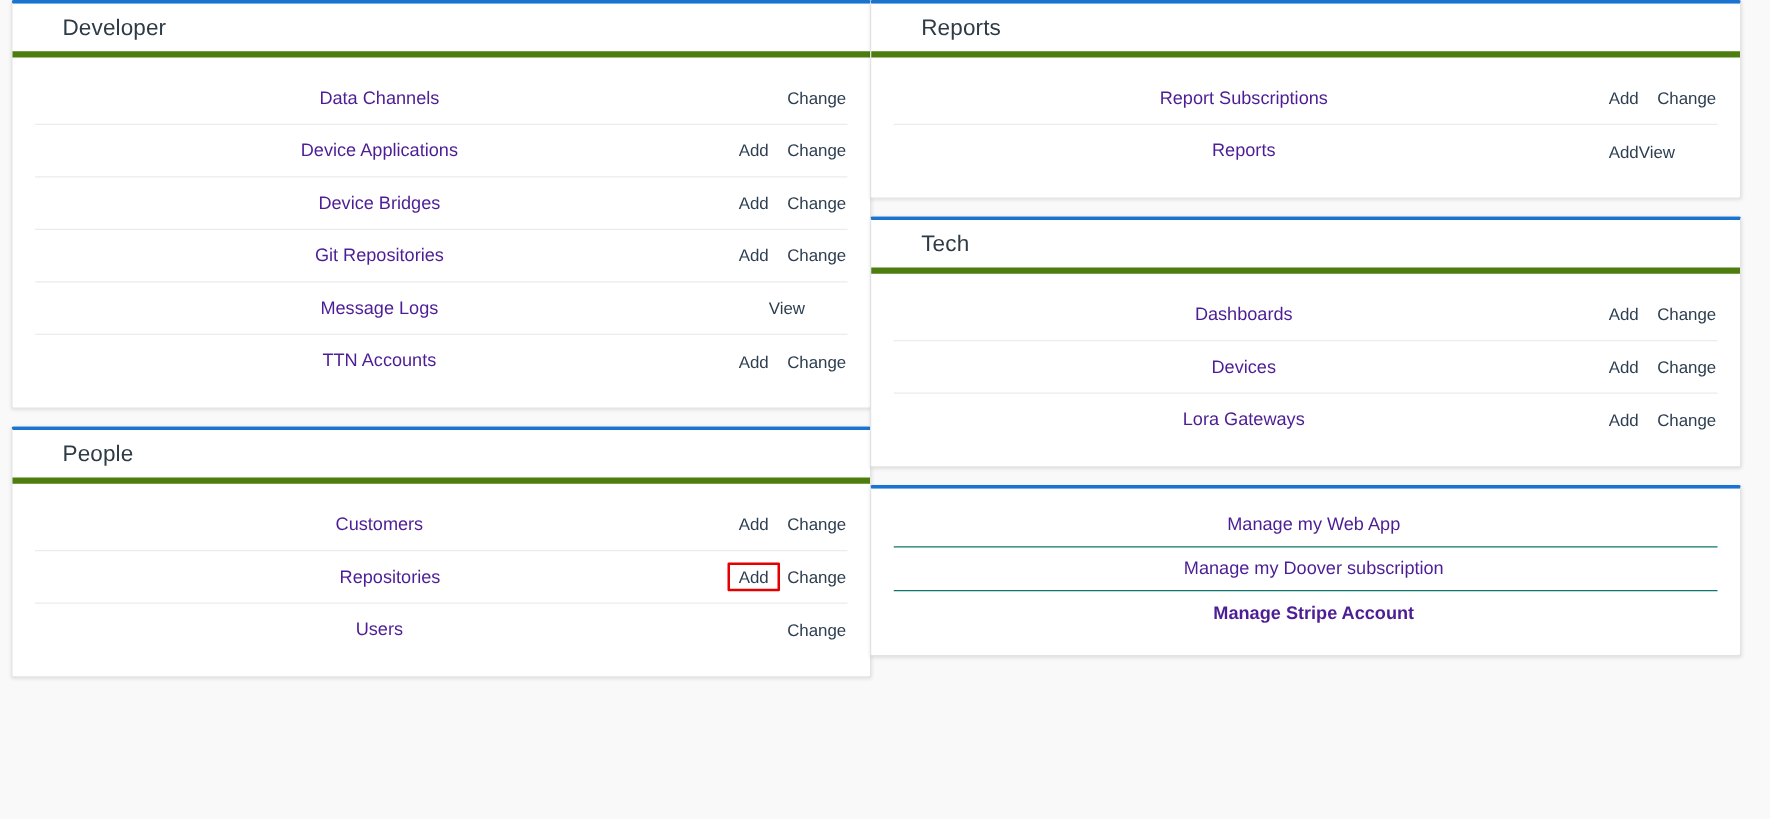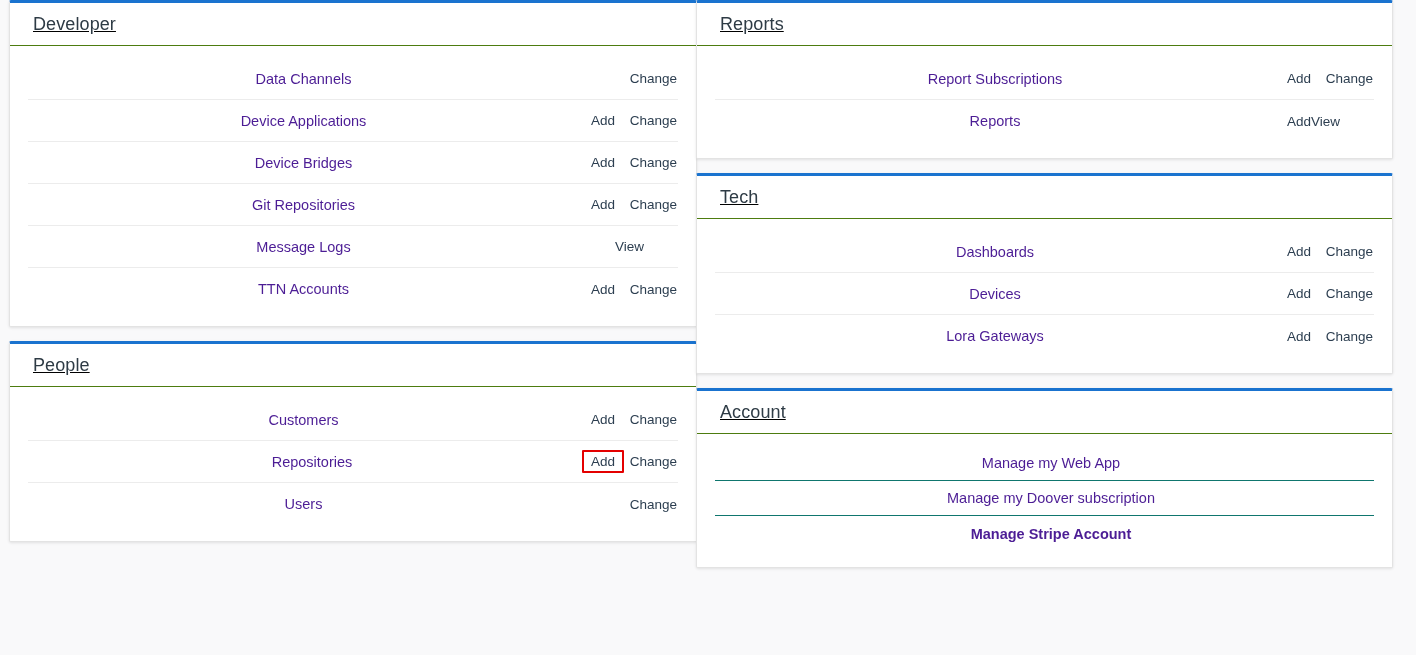--- a/index.html
+++ b/index.html
@@ -37,24 +37,23 @@
     border-radius: 2px;
     box-shadow: 0 1px 3px rgba(0,0,0,0.10);
     margin-bottom: 14px;
     box-sizing: border-box;
   }
 
   .panel-header {
     height: 43px;
     display: flex;
     align-items: center;
-    padding: 0 0 0 23px;
-    border-bottom: 1px solid #4d7c0f;
-    box-sizing: border-box;
-    text-decoration: underline;
+    padding: 0 0 0 40px;
+    border-bottom: 5px solid #4d7c0f;
+    box-sizing: border-box;
   }
   .panel-title {
     font-size: 18px;
     color: #2e3b45;
     font-weight: normal;
     letter-spacing: 0.1px;
   }
 
   .panel-body {
     padding: 12px 18px 16px 18px;
@@ -253,23 +252,20 @@
           <div class="row">
             <a class="row-label">Lora Gateways</a>
             <div class="row-actions">
               <a class="action act-add">Add</a>
               <a class="action act-change">Change</a>
             </div>
           </div>
         </div>
       </div>
       <div class="panel">
-        <div class="panel-header">
-          <span class="panel-title">Account</span>
-        </div>
         <div class="panel-body">
           <div class="link-row">
             <a class="row-label">Manage my Web App</a>
           </div>
           <div class="link-row">
             <a class="row-label">Manage my Doover subscription</a>
           </div>
           <div class="link-row">
             <a class="row-label">Manage Stripe Account</a>
           </div>

